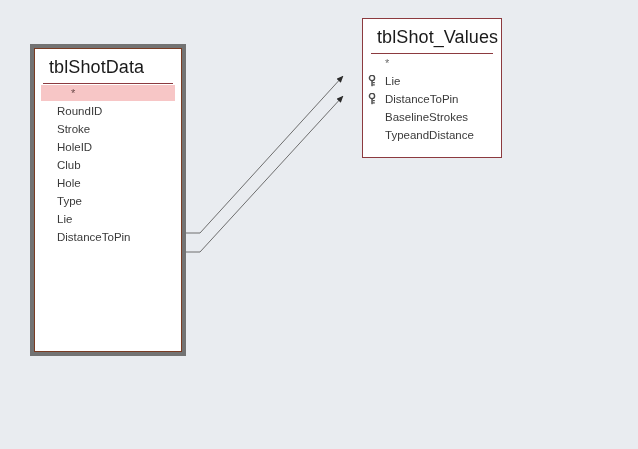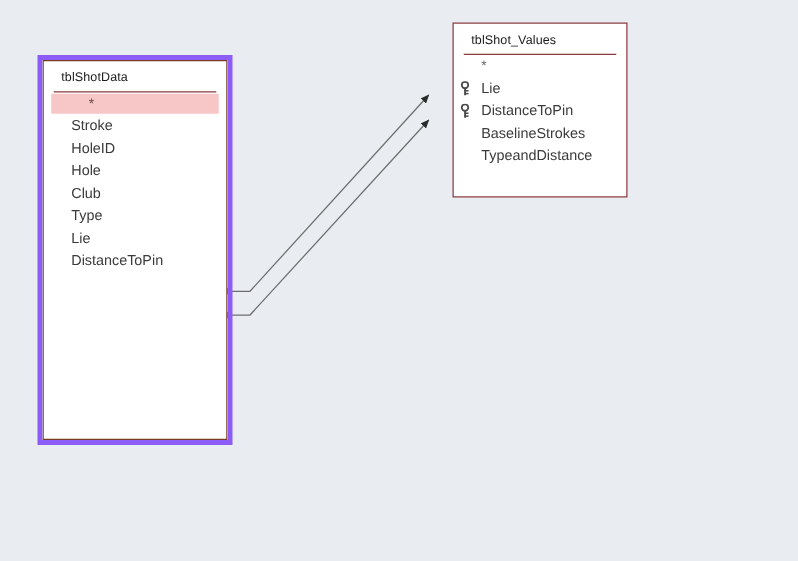--- a/index.html
+++ b/index.html
@@ -35,41 +35,41 @@
   
   .tbl {
     position: absolute;
     background: #ffffff;
     box-sizing: border-box;
     overflow: hidden;
   }
 
   
   .tbl-selected {
-    border: 4px solid #8b5cf6;
+    border: 4px solid #737373;
     padding: 0;
   }
   .tbl-selected > .tbl-inner {
     border: 1px solid #7a3b22;
     height: 100%;
     box-sizing: border-box;
     background: #ffffff;
   }
 
   .tbl-plain {
     border: 1px solid #8c3a3f;
   }
   .tbl-plain > .tbl-inner {
     height: 100%;
     box-sizing: border-box;
     background: #ffffff;
   }
 
   .tbl-title {
-    font-size: 10px;
+    font-size: 18px;
     color: #1a1a1a;
     padding: 8px 0 5px 14px;
     letter-spacing: 0.1px;
     white-space: nowrap;
   }
 
   .tbl-sep {
     height: 1px;
     background: #8c3a3f;
     margin: 0 8px 0 8px;
@@ -151,39 +151,43 @@
       <div class="tbl-title">tblShotData</div>
       <div class="tbl-sep"></div>
 
       <ul class="tbl-fields">
 
         <li class="field-row star-row">
           <span class="field-label">*</span>
         </li>
 
 
+        <li class="field-row">
+          <span class="key-slot"></span>
+          <span class="field-label">RoundID</span>
+        </li>
 
         <li class="field-row">
           <span class="key-slot"></span>
           <span class="field-label">Stroke</span>
         </li>
 
         <li class="field-row">
           <span class="key-slot"></span>
           <span class="field-label">HoleID</span>
         </li>
 
         <li class="field-row">
           <span class="key-slot"></span>
+          <span class="field-label">Club</span>
+        </li>
+
+        <li class="field-row">
+          <span class="key-slot"></span>
           <span class="field-label">Hole</span>
-        </li>
-
-        <li class="field-row">
-          <span class="key-slot"></span>
-          <span class="field-label">Club</span>
         </li>
 
         <li class="field-row">
           <span class="key-slot"></span>
           <span class="field-label">Type</span>
         </li>
 
         <li class="field-row">
           <span class="key-slot"></span>
           <span class="field-label">Lie</span>

